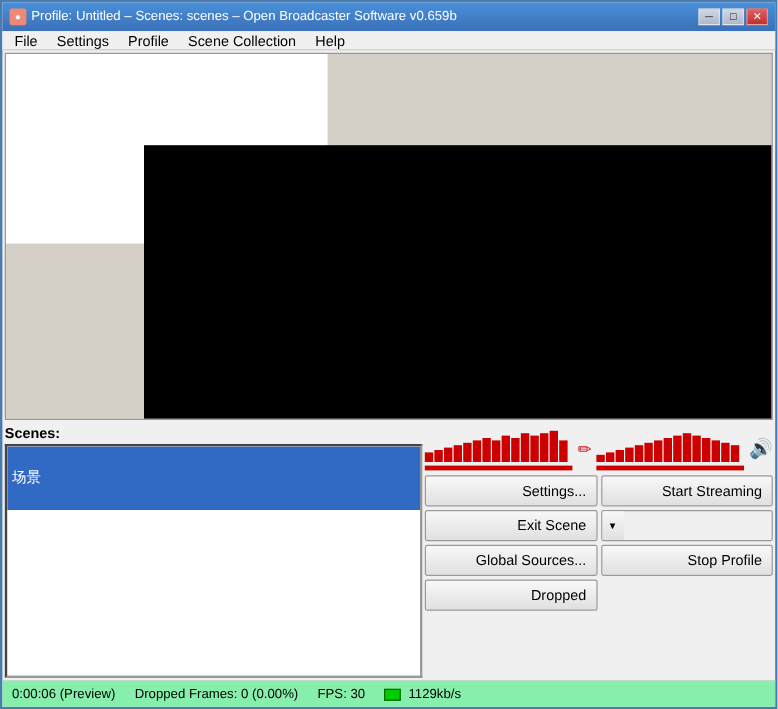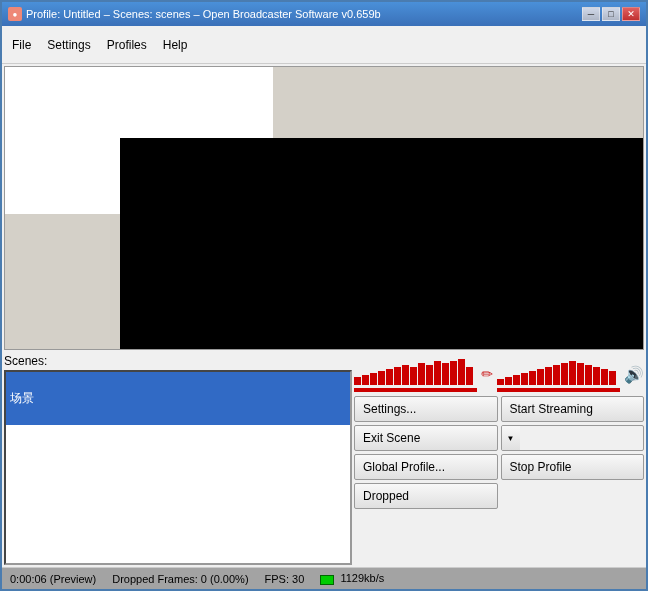--- a/index.html
+++ b/index.html
@@ -79,21 +79,21 @@
       background: linear-gradient(to bottom, #e06060, #c03030);
       color: white;
     }
 
     
     .menu-bar {
       background: #f0f0f0;
       border-bottom: 1px solid #ccc;
       display: flex;
       align-items: center;
-      height: 38px;
+      height: 16px;
       padding: 0 2px;
       flex-shrink: 0;
     }
 
     .menu-item {
       padding: 2px 8px;
       cursor: pointer;
       font-size: 12px;
       color: #000;
     }
@@ -147,20 +147,21 @@
     .scenes-panel, .sources-panel {
       display: flex;
       flex-direction: column;
       flex: 1;
     }
 
     .panel-label {
       font-size: 12px;
       color: #000;
       margin-bottom: 2px;
+      font-weight: bold;
     }
 
     .list-box {
       flex: 1;
       border: 2px inset #999;
       background: white;
       overflow-y: auto;
     }
 
     .list-item {
@@ -257,21 +258,21 @@
     }
 
     .obs-btn {
       padding: 5px 8px;
       background: linear-gradient(to bottom, #f8f8f8, #e0e0e0);
       border: 1px solid #999;
       border-radius: 2px;
       cursor: pointer;
       font-size: 12px;
       color: #000;
-      text-align: left;
+      text-align: right;
       font-family: 'Segoe UI', Tahoma, sans-serif;
     }
 
     .btn-with-arrow {
       display: flex;
       align-items: stretch;
       border: 1px solid #999;
       border-radius: 2px;
       overflow: hidden;
     }
@@ -296,21 +297,21 @@
       display: flex;
       align-items: center;
       justify-content: center;
       font-size: 8px;
       border: none;
     }
 
     
     .status-bar {
       height: 22px;
-      background: #a3a3a3;
+      background: #86efac;
       border-top: 1px solid #ccc;
       display: flex;
       align-items: center;
       padding: 0 8px;
       gap: 16px;
       flex-shrink: 0;
     }
 
     .status-item {
       font-size: 11px;
@@ -346,21 +347,22 @@
     <div class="title-bar-controls">
       <div class="tb-btn">─</div>
       <div class="tb-btn">□</div>
       <div class="tb-btn close-btn">✕</div>
     </div>
   </div>
 
   <div class="menu-bar">
     <div class="menu-item">File</div>
     <div class="menu-item">Settings</div>
-    <div class="menu-item">Profiles</div>
+    <div class="menu-item">Profile</div>
+    <div class="menu-item">Scene Collection</div>
     <div class="menu-item">Help</div>
   </div>
 
   <div style="flex:1; display:flex; overflow:hidden;">
     <div class="preview-area">
       <div class="preview-canvas">
         <div class="preview-white-top-left"></div>
         <div class="preview-black-bottom"></div>
       </div>
     </div>
@@ -426,21 +428,21 @@
       <div class="buttons-grid">
 
         <button class="obs-btn">Settings...</button>
         <button class="obs-btn">Start Streaming</button>
 
         <button class="obs-btn">Exit Scene</button>
         <div class="btn-with-arrow">
           <button class="btn-arrow-part">▼</button>
         </div>
 
-        <button class="obs-btn">Global Profile...</button>
+        <button class="obs-btn">Global Sources...</button>
         <button class="obs-btn">Stop Profile</button>
 
         <button class="obs-btn">Dropped</button>
       </div>
     </div>
   </div>
 
   <div class="status-bar">
     <span class="status-item">0:00:06 (Preview)</span>
     <span class="status-item">Dropped Frames: 0 (0.00%)</span>

